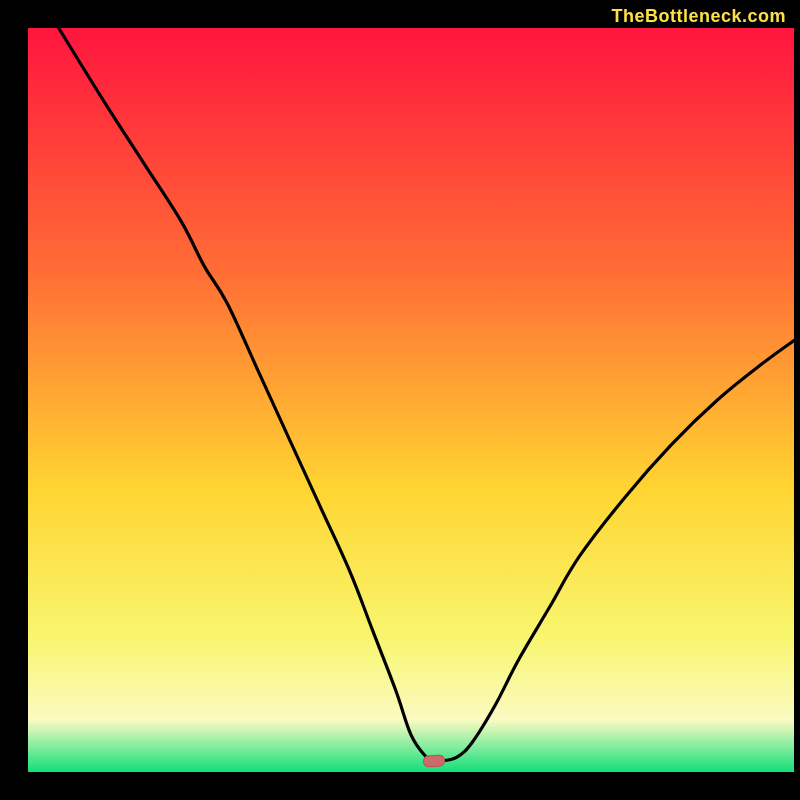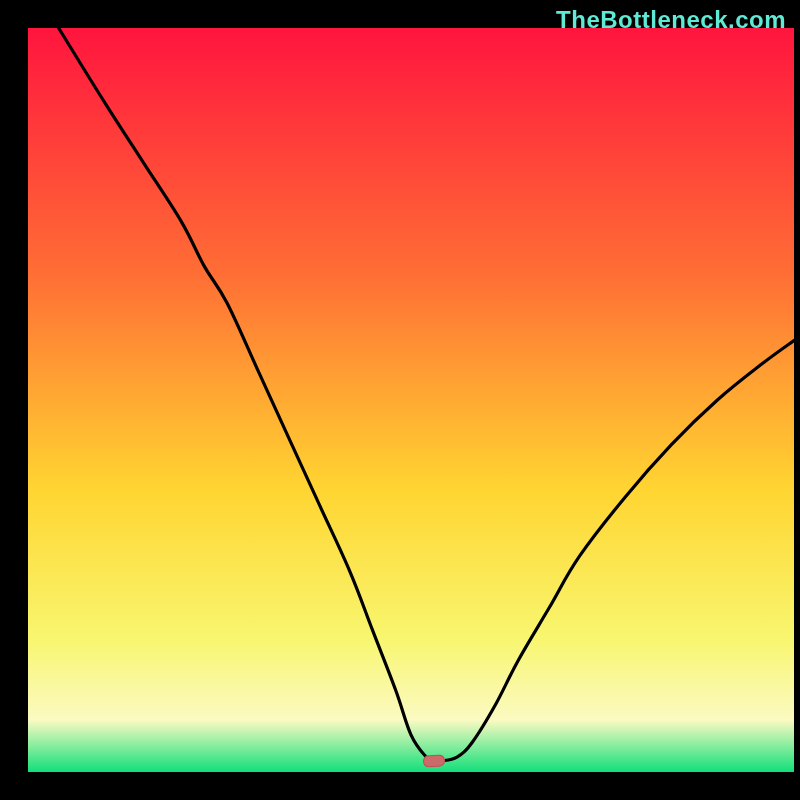--- a/index.html
+++ b/index.html
@@ -14,22 +14,22 @@
   .stage {
     position: relative;
     width: 800px;
     height: 800px;
     background: #000;
   }
   .watermark {
     position: absolute;
     top: 6px;
     right: 14px;
-    color: #5eead4;
-    font-size: 24px;
+    color: #fde047;
+    font-size: 18px;
     font-weight: 600;
     letter-spacing: 0.5px;
     user-select: none;
   }
   .plot {
     position: absolute;
     left: 28px;
     top: 28px;
     width: 766px;
     height: 744px;

